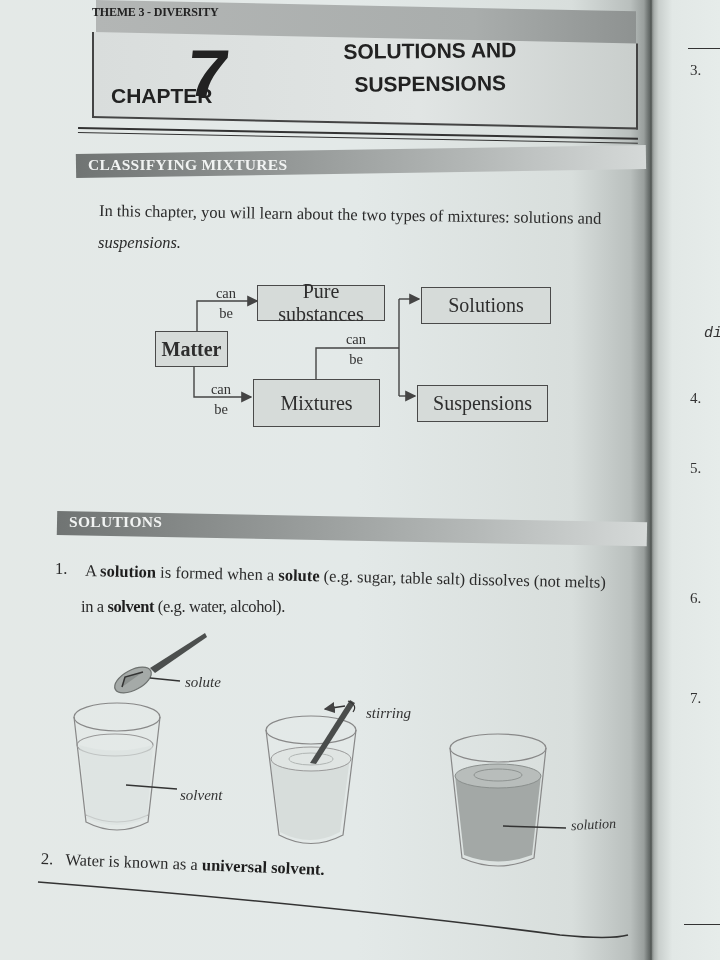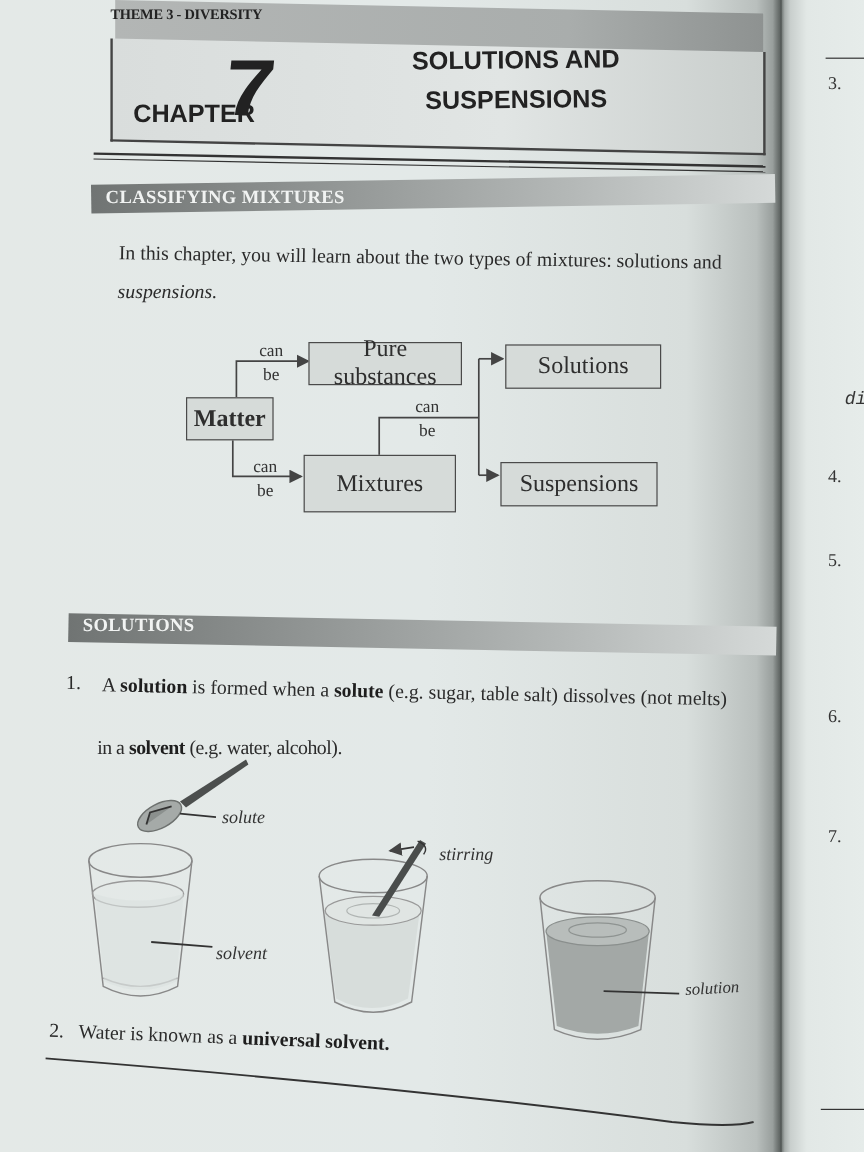--- a/index.html
+++ b/index.html
@@ -164,21 +164,21 @@
   </div>
 </div>
 
 <div class="section-band" style="left:57px; top:511px; width:590px; transform: rotate(1.1deg);"></div>
 <div class="section-label" style="left:69px; top:513px;">SOLUTIONS</div>
 
 <div class="para" style="left:55px; top:558px;">1.</div>
 <div class="para" style="left:85px; top:560px; width:560px; transform: rotate(1.3deg);">
   <span>A </span><b>solution</b><span> is formed when a </span><b>solute</b><span> (e.g. sugar, table salt) dissolves (not melts)</span>
 </div>
-<div class="para" style="left:81px; top:612px; letter-spacing:-0.4px;text-align:center;">
+<div class="para" style="left:81px; top:596px; letter-spacing:-0.4px;text-align:center;">
   <span>in a </span><b>solvent</b><span> (e.g. water, alcohol).</span>
 </div>
 
 <svg style="position:absolute;left:0;top:0;" width="720" height="960">
   <g>
     <path d="M150,668 L205,633 L207,637 L155,673 z" fill="#4c4f4e"></path>
     <ellipse cx="133" cy="680" rx="20" ry="10" transform="rotate(-28 133 680)" fill="#a5aaa8" stroke="#6d716f" stroke-width="1.2"></ellipse>
     <path d="M122,687 L125,677 L143,672" stroke="#333" stroke-width="1.5" fill="#8b908e"></path>
   </g>
   <line x1="150" y1="678" x2="180" y2="681" stroke="#333" stroke-width="1.5"></line>

